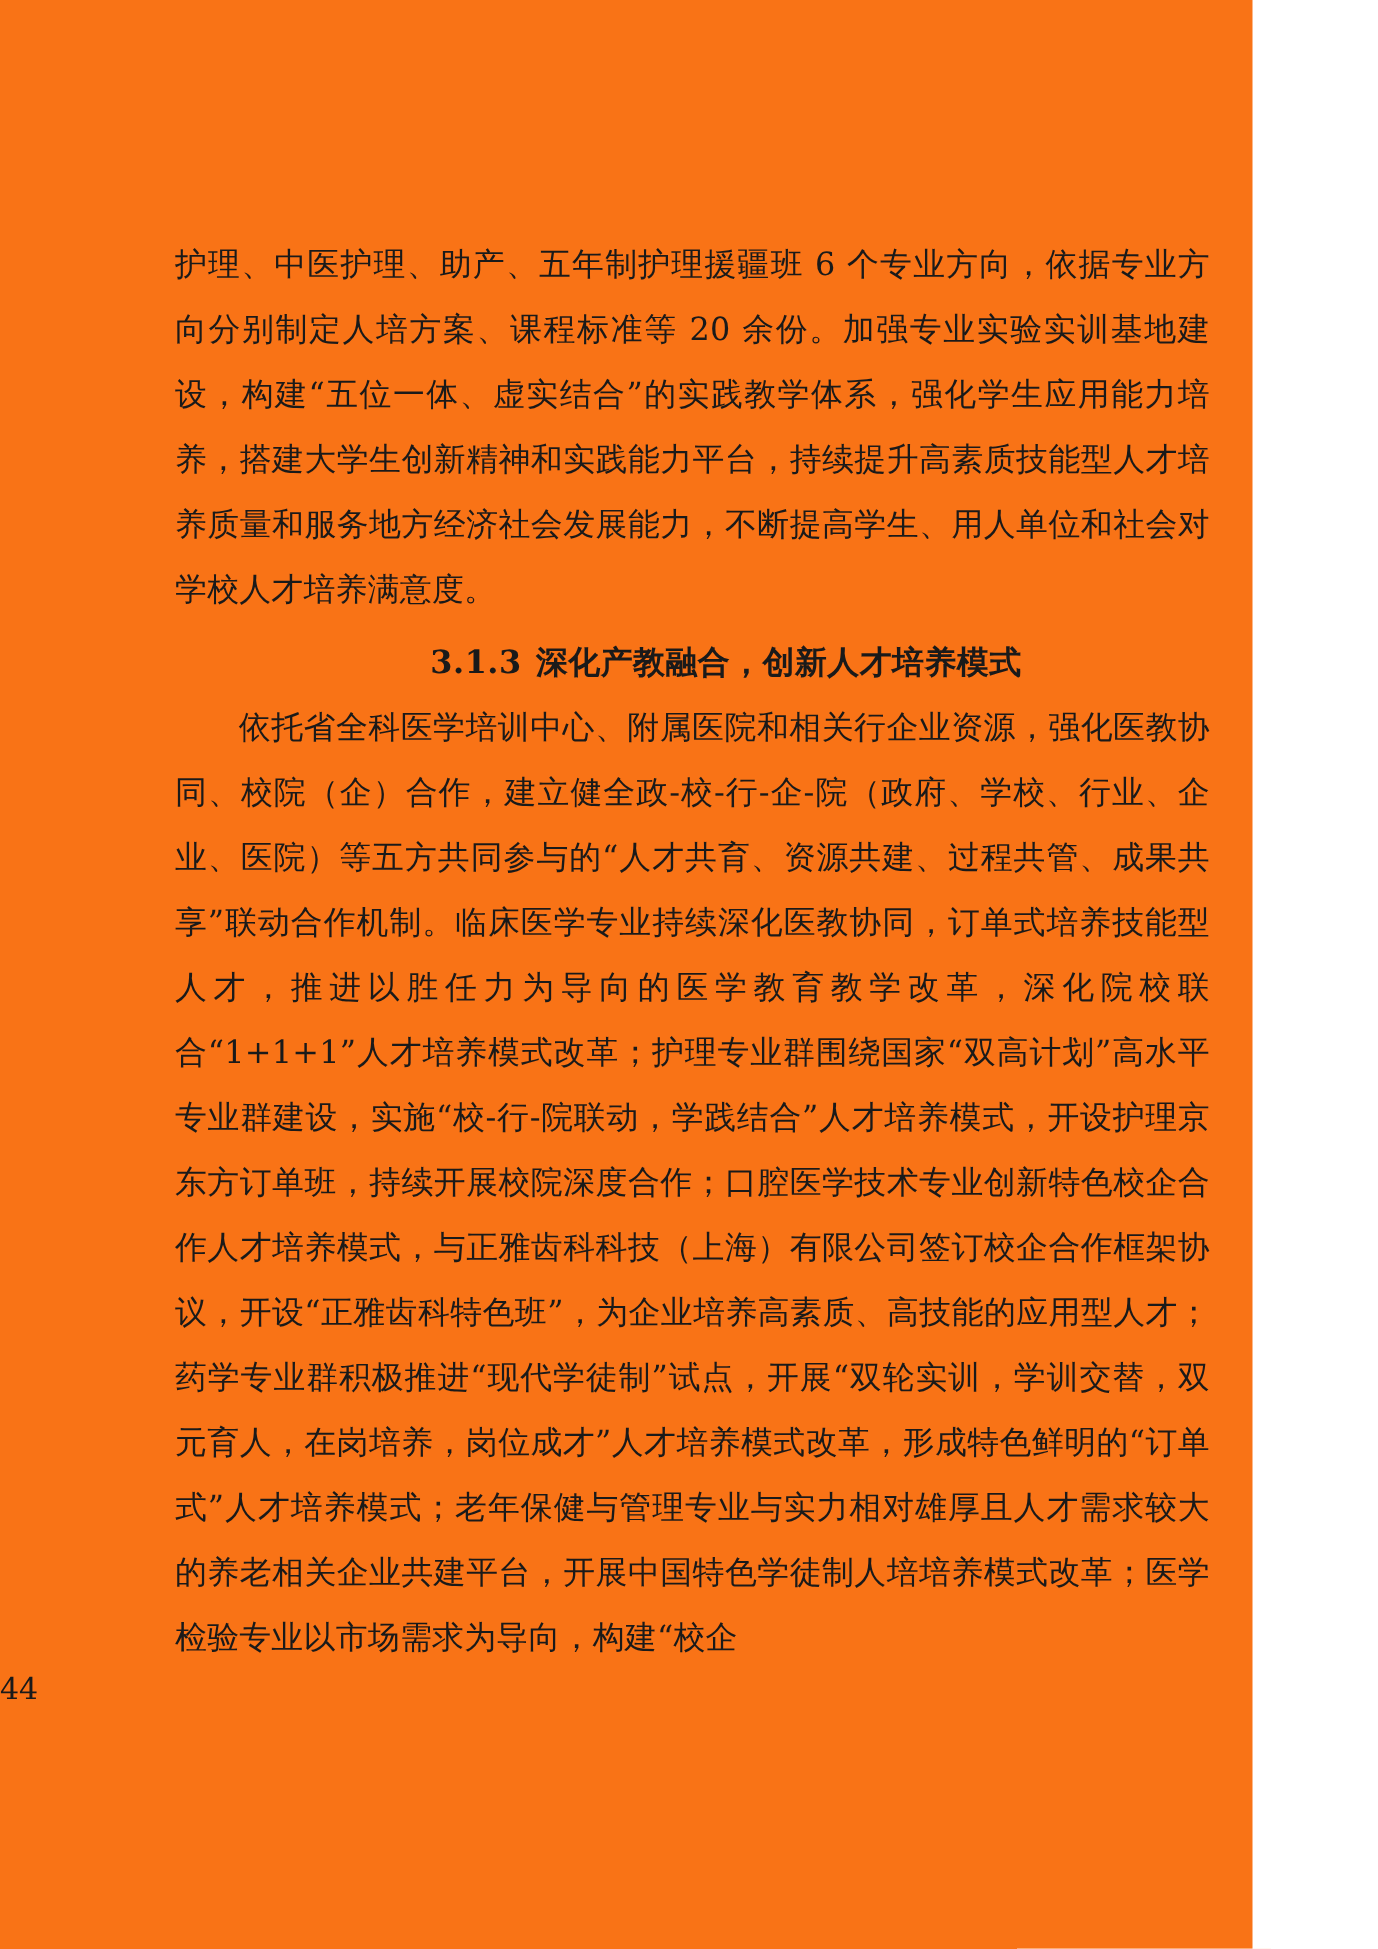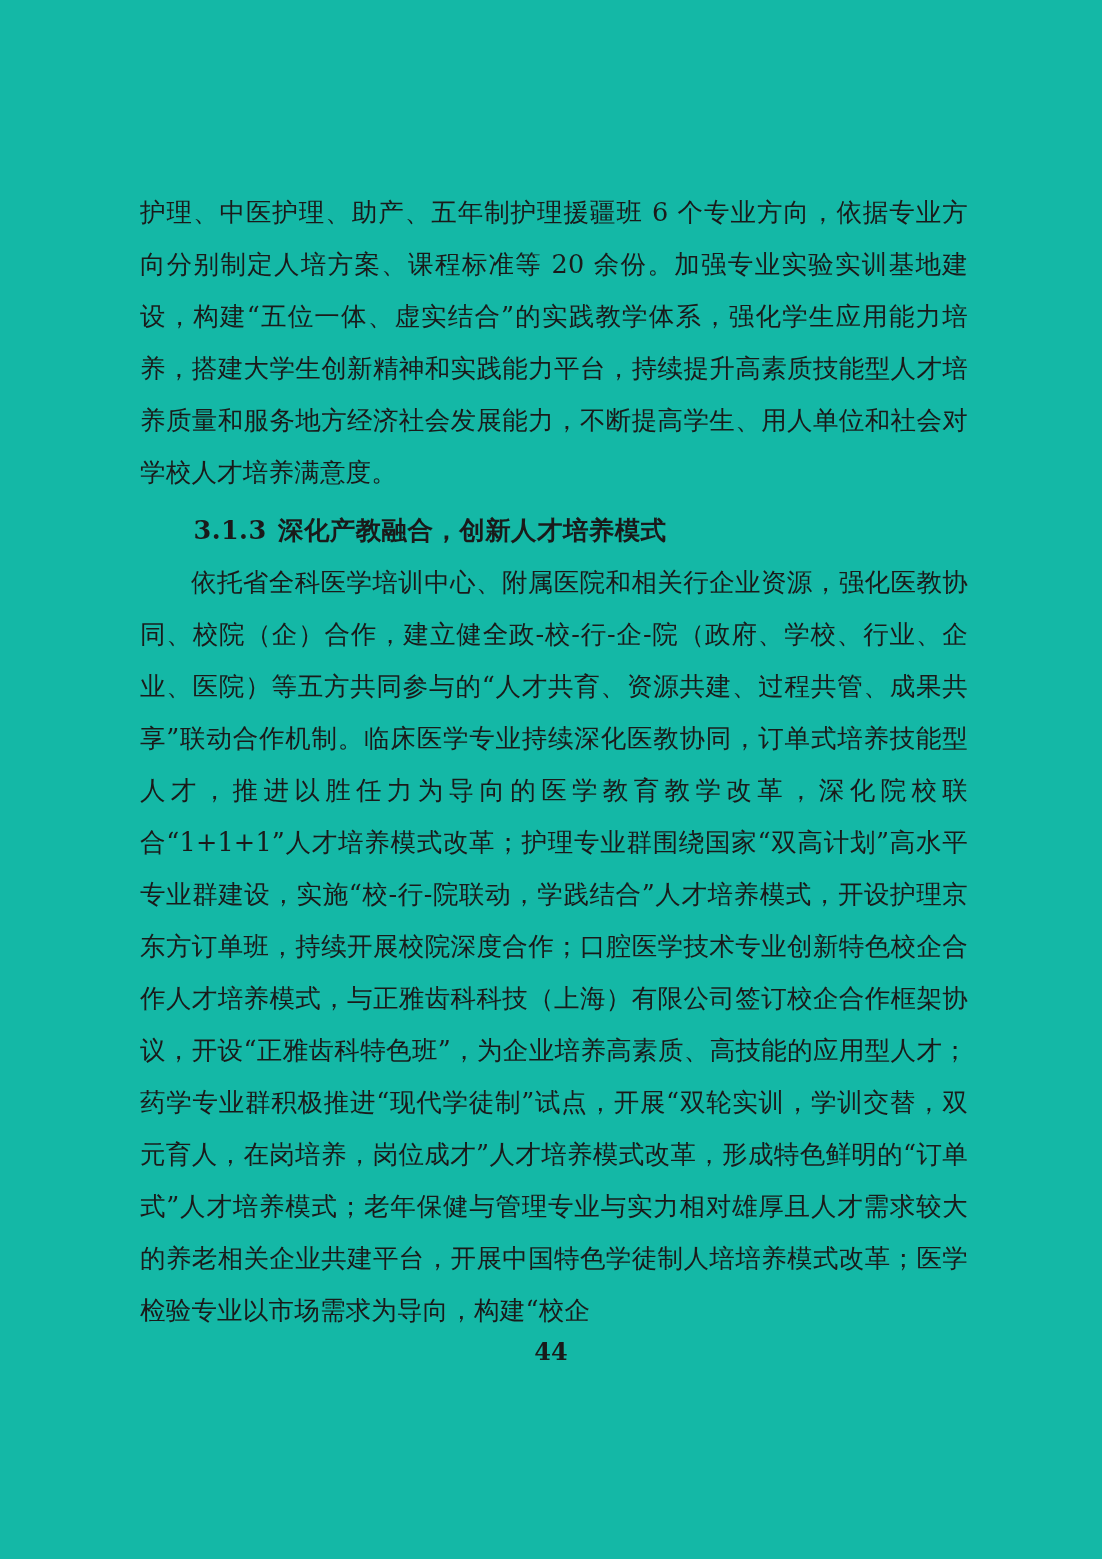--- a/index.html
+++ b/index.html
@@ -2,23 +2,23 @@
 <html><head>
 <meta charset="utf-8">
 <style>
   html, body {
     margin: 0;
     padding: 0;
     background: #ffffff;
   }
   .page {
     position: relative;
-    width: 1102px;
+    width: 1002px;
     height: 1559px;
-    background: #14b8a6;
+    background: #f97316;
     box-sizing: border-box;
     font-family: "DejaVu Serif", serif;
     color: #1a1a1a;
     overflow: hidden;
   }
   .content {
     position: absolute;
     left: 140px;
     top: 186px;
     width: 828px;
@@ -34,42 +34,41 @@
   .para.indent {
     text-indent: 2em;
   }
   .heading {
     font-size: 25.5px;
     line-height: 52px;
     font-weight: bold;
     margin: 0;
     padding-left: 2.1em;
     letter-spacing: 0.4px;
+    text-align: center;
   }
   .heading .num {
     font-family: "DejaVu Serif", serif;
     font-weight: bold;
     margin-right: 0.45em;
   }
   .bold {
     font-weight: normal;
   }
   .gap-before {
     margin-top: 6px;
   }
   .footer {
     position: absolute;
     left: 0;
     right: 0;
     top: 1337px;
-    text-align: center;
     font-size: 24px;
     font-family: "DejaVu Serif", serif;
     color: #1a1a1a;
-    font-weight: bold;
   }
 </style>
 </head>
 <body>
 
 <div class="page">
   <div class="content">
 
     <p class="para">护理、中医护理、助产、五年制护理援疆班 6 个专业方向，依据专业方向分别制定人培方案、课程标准等 20 余份。加强专业实验实训基地建设，构建“五位一体、虚实结合”的实践教学体系，强化学生应用能力培养，搭建大学生创新精神和实践能力平台，持续提升高素质技能型人才培养质量和服务地方经济社会发展能力，不断提高学生、用人单位和社会对学校人才培养满意度。</p>
 

